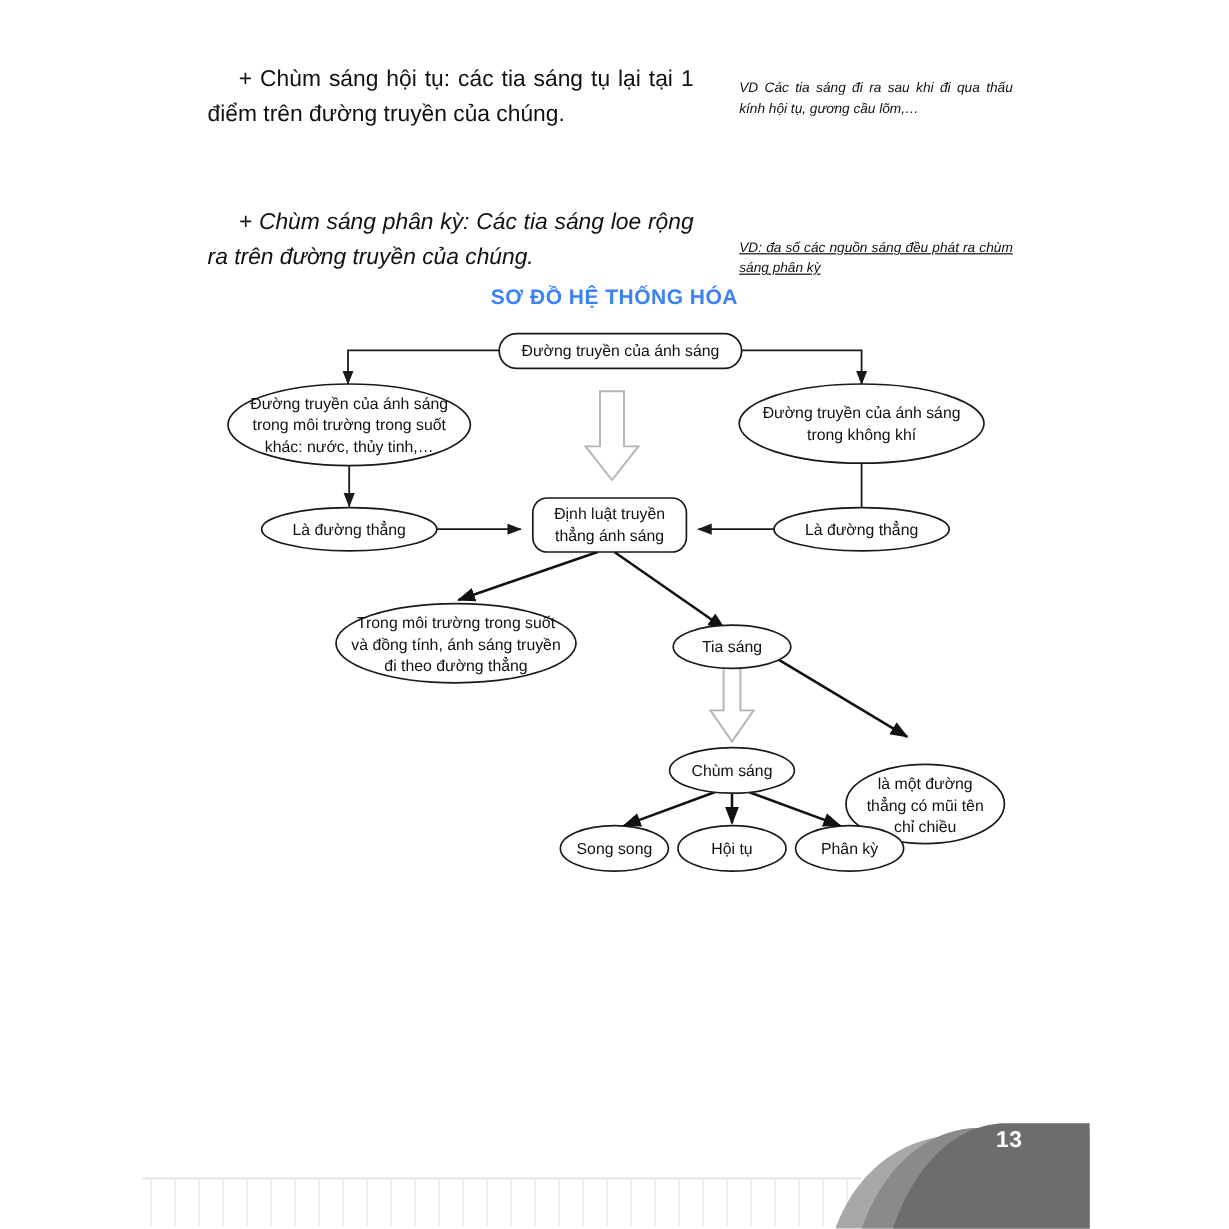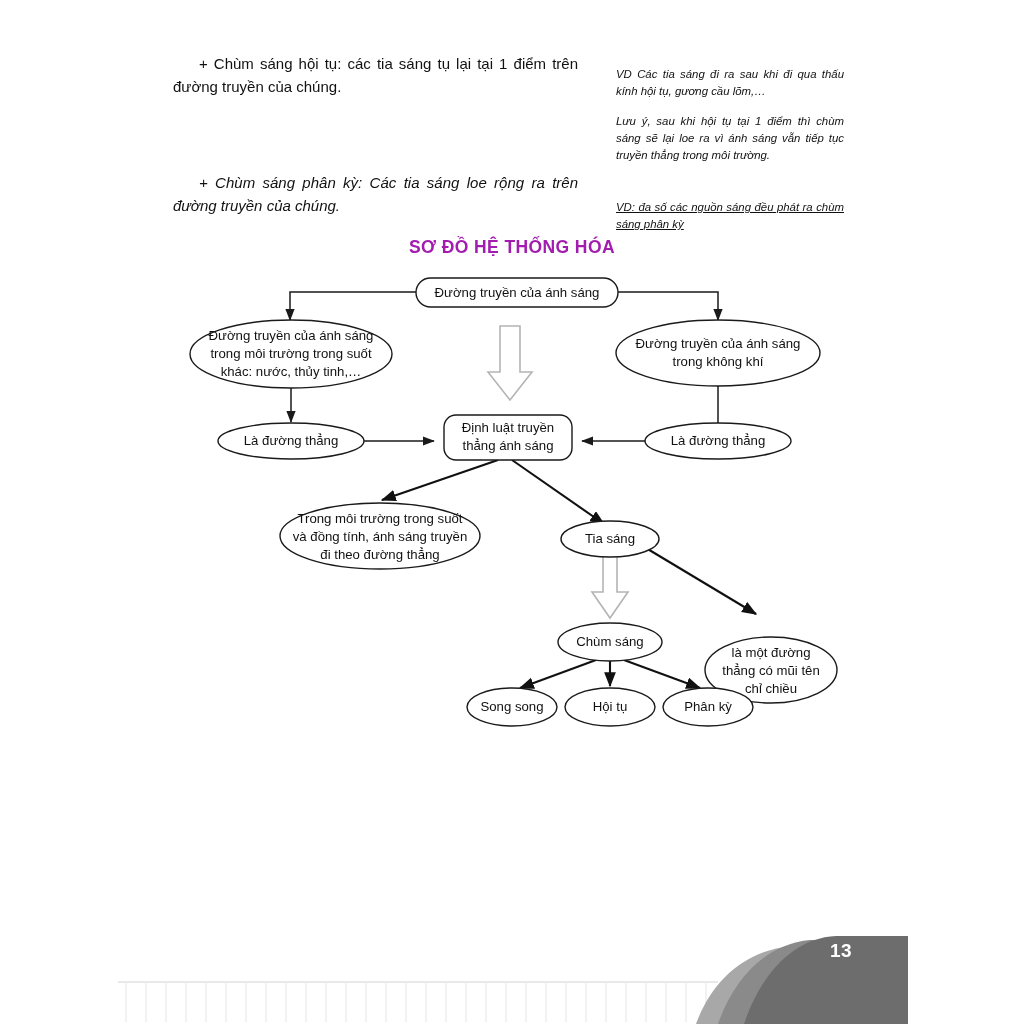--- a/index.html
+++ b/index.html
@@ -12,21 +12,21 @@
     height: 1024px;
     position: relative;
     overflow: hidden;
     font-family: "Liberation Sans", sans-serif;
     color: #1a1a1a;
   }
 
   
   .prose-block {
     position: absolute;
-    font-size: 15px;
+    font-size: 19px;
     line-height: 1.55;
     color: #111111;
     text-align: justify;
   }
   .prose-main { left: 173px; width: 405px; }
   .prose-main p { margin: 0; text-indent: 26px; }
 
   .note-col {
     position: absolute;
     left: 604px;
@@ -48,21 +48,21 @@
   
   #diagram-title {
     position: absolute;
     top: 237px;
     left: 0;
     width: 1024px;
     text-align: center;
     font-size: 17.5px;
     font-weight: bold;
     letter-spacing: 0.4px;
-    color: #a21caf;
+    color: #3b82f6;
   }
   #flow-svg {
     position: absolute;
     top: 262px;
     left: 0;
   }
   .node-shape {
     fill: #ffffff;
     stroke: #1a1a1a;
     stroke-width: 1.4;
@@ -112,21 +112,20 @@
 </style>
 </head>
 <body>
 
 <div class="prose-block prose-main" id="para1">
   <p>+ Chùm sáng hội tụ: các tia sáng tụ lại tại 1 điểm trên đường truyền của chúng.</p>
 </div>
 
 <div class="note-col" id="note1">
   <p>VD Các tia sáng đi ra sau khi đi qua thấu kính hội tụ, gương cầu lõm,…</p>
-  <p>Lưu ý, sau khi hội tụ tại 1 điểm thì chùm sáng sẽ lại loe ra vì ánh sáng vẫn tiếp tục truyền thẳng trong môi trường.</p>
 </div>
 
 <div class="prose-block prose-main" id="para2">
   <p>+ Chùm sáng phân kỳ: Các tia sáng loe rộng ra trên đường truyền của chúng.</p>
 </div>
 
 <div class="note-col" id="note2">
   <p>VD: đa số các nguồn sáng đều phát ra chùm sáng phân kỳ</p>
 </div>
 

